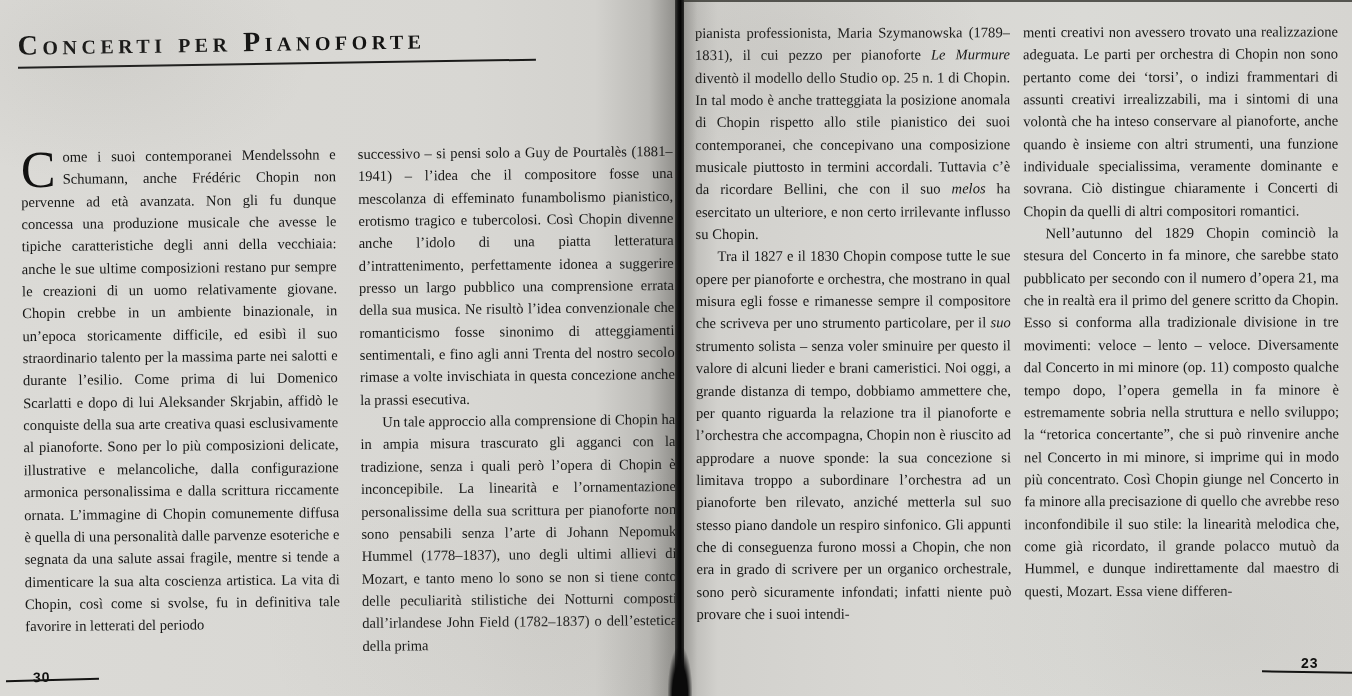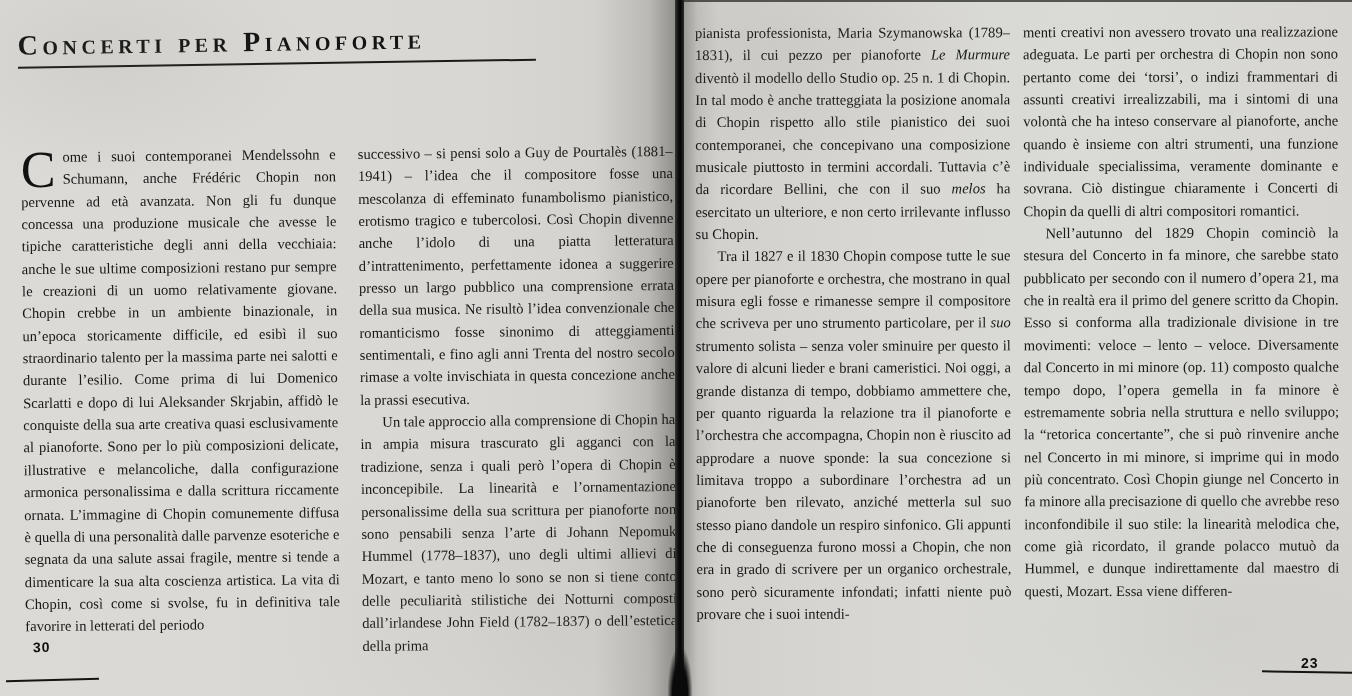--- a/index.html
+++ b/index.html
@@ -75,21 +75,21 @@
   .dropcap {
     float:left; font-size:52px; line-height:41px;
     padding:3px 7px 0 0; color:#121211; font-weight:400;
   }
   
   .folio {
     position:absolute;
     font-family:"Liberation Sans", sans-serif;
     font-weight:bold; font-size:14px; color:#111110; letter-spacing:1px;
   }
-  .folio-left  { left:33px;  top:639px; transform:rotate(-1deg); }
+  .folio-left  { left:33px;  top:669px; transform:rotate(-1deg); }
   .folio-right { left:1301px; top:655px; }
   .folio-rule { position:absolute; height:2px; background:#141413; }
   .folio-rule-left  { left:6px;   top:679px; width:93px; transform:rotate(-1.6deg); }
   .folio-rule-right { left:1262px; top:671px; width:90px; transform:rotate(0.8deg); }
   
   .page::after {
     content:""; position:absolute; inset:0; pointer-events:none;
     background:
       radial-gradient(ellipse 300px 180px at 15% 8%, rgba(120,118,112,0.10), rgba(0,0,0,0) 70%),
       radial-gradient(ellipse 400px 260px at 80% 90%, rgba(125,123,117,0.08), rgba(0,0,0,0) 70%);

